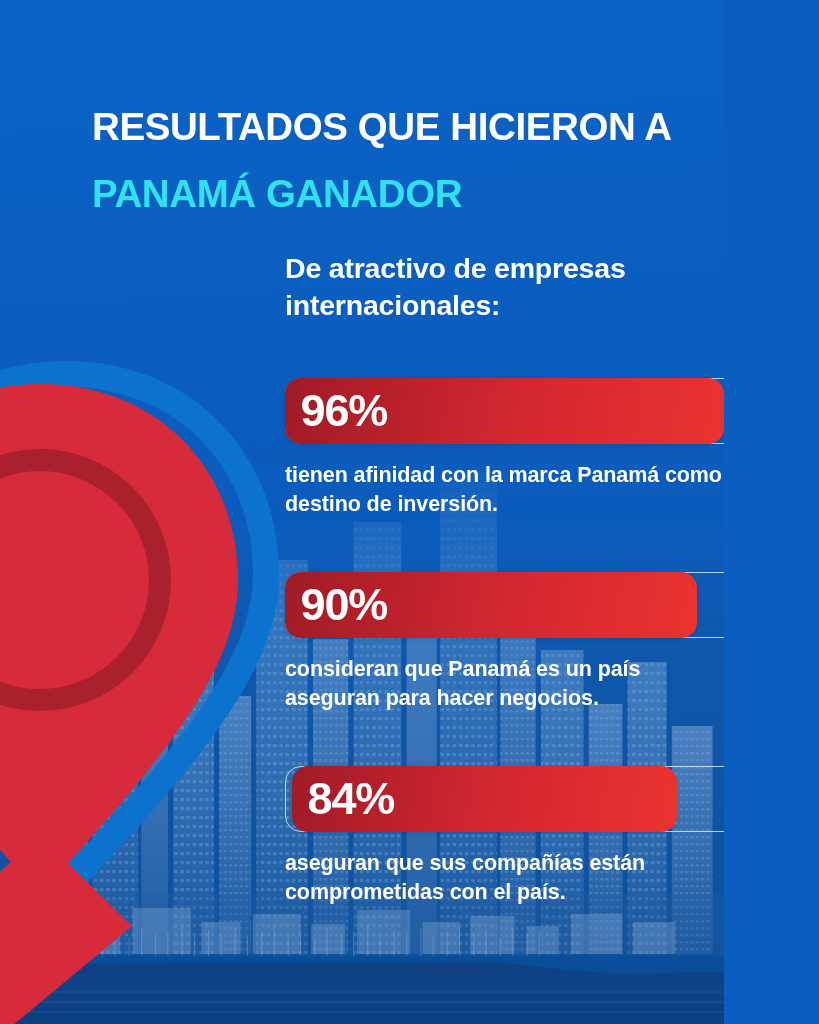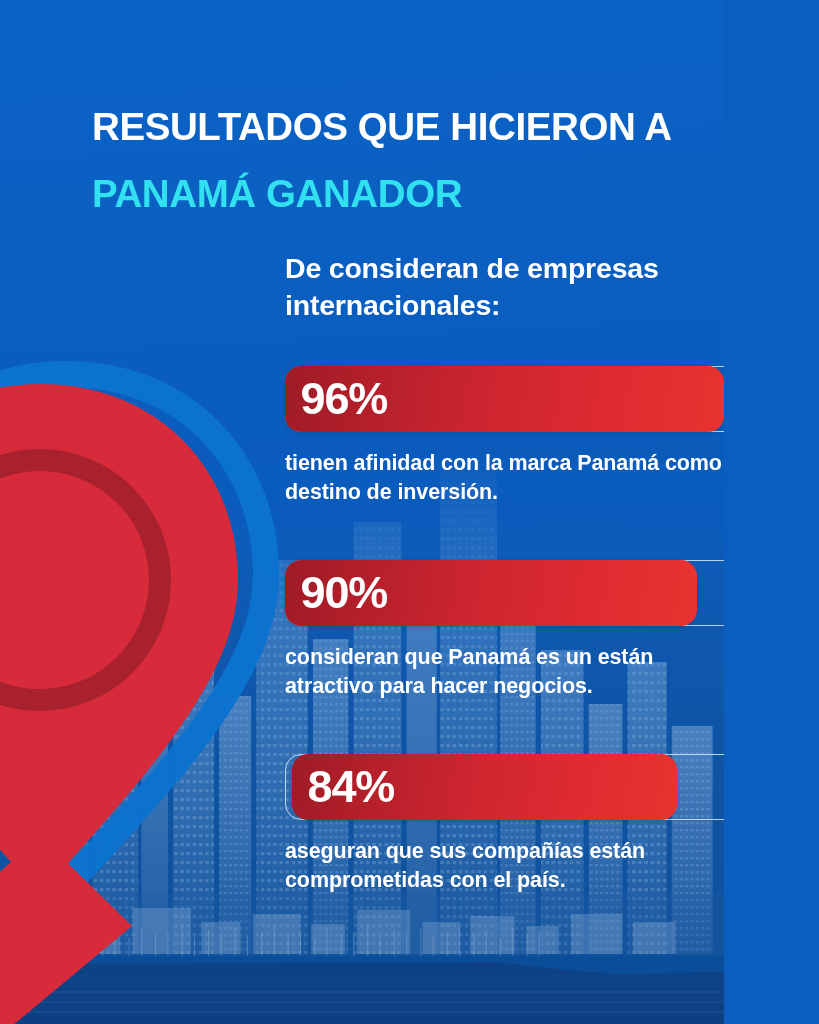--- a/index.html
+++ b/index.html
@@ -78,21 +78,21 @@
     font-size: 28.5px;
     font-weight: 700;
     line-height: 1.30;
     color: #ffffff;
     letter-spacing: -0.2px;
   }
 
   .stats { position: absolute; left: 285px; top: 366px; width: 470px; }
 
   .stat-block { position: relative; }
-  .stat-block.s0 { margin-top: 0px; }
+  .stat-block.s0 { margin-top: 12px; }
   .stat-block.s1 { margin-top: 54px; }
   .stat-block.s2 { margin-top: 54px; }
 
   .bar-track {
     position: relative;
     width: 455px;
     height: 66px;
     border: 1.4px solid rgba(214,235,252,0.85);
     border-radius: 16px;
     background: transparent;
@@ -248,40 +248,40 @@
     </svg>
   </div>
 
   <div class="content">
 
     <h1 class="title">
       <span>RESULTADOS QUE HICIERON A</span>
       <span class="line2">PANAMÁ GANADOR</span>
     </h1>
 
-    <h2 class="subtitle">De consideran de empresas internacionales:</h2>
+    <h2 class="subtitle">De atractivo de empresas internacionales:</h2>
 
     <div class="stats">
 
       <div class="stat-block s0">
         <div class="bar-track">
           <div class="bar-fill" style="width: 439.6px;">
             <span class="bar-pct">96%</span>
           </div>
         </div>
         <p class="stat-caption">tienen afinidad con la marca Panamá como destino de inversión.</p>
       </div>
 
       <div class="stat-block s1">
         <div class="bar-track">
           <div class="bar-fill" style="width: 412.3px;">
             <span class="bar-pct">90%</span>
           </div>
         </div>
-        <p class="stat-caption">consideran que Panamá es un están atractivo para hacer negocios.</p>
+        <p class="stat-caption">consideran que Panamá es un país aseguran para hacer negocios.</p>
       </div>
 
       <div class="stat-block s2">
         <div class="bar-track">
           <div class="bar-fill" style="width: 385px; margin-left: 7px;">
             <span class="bar-pct">84%</span>
           </div>
         </div>
         <p class="stat-caption">aseguran que sus compañías están comprometidas con el país.</p>
       </div>

